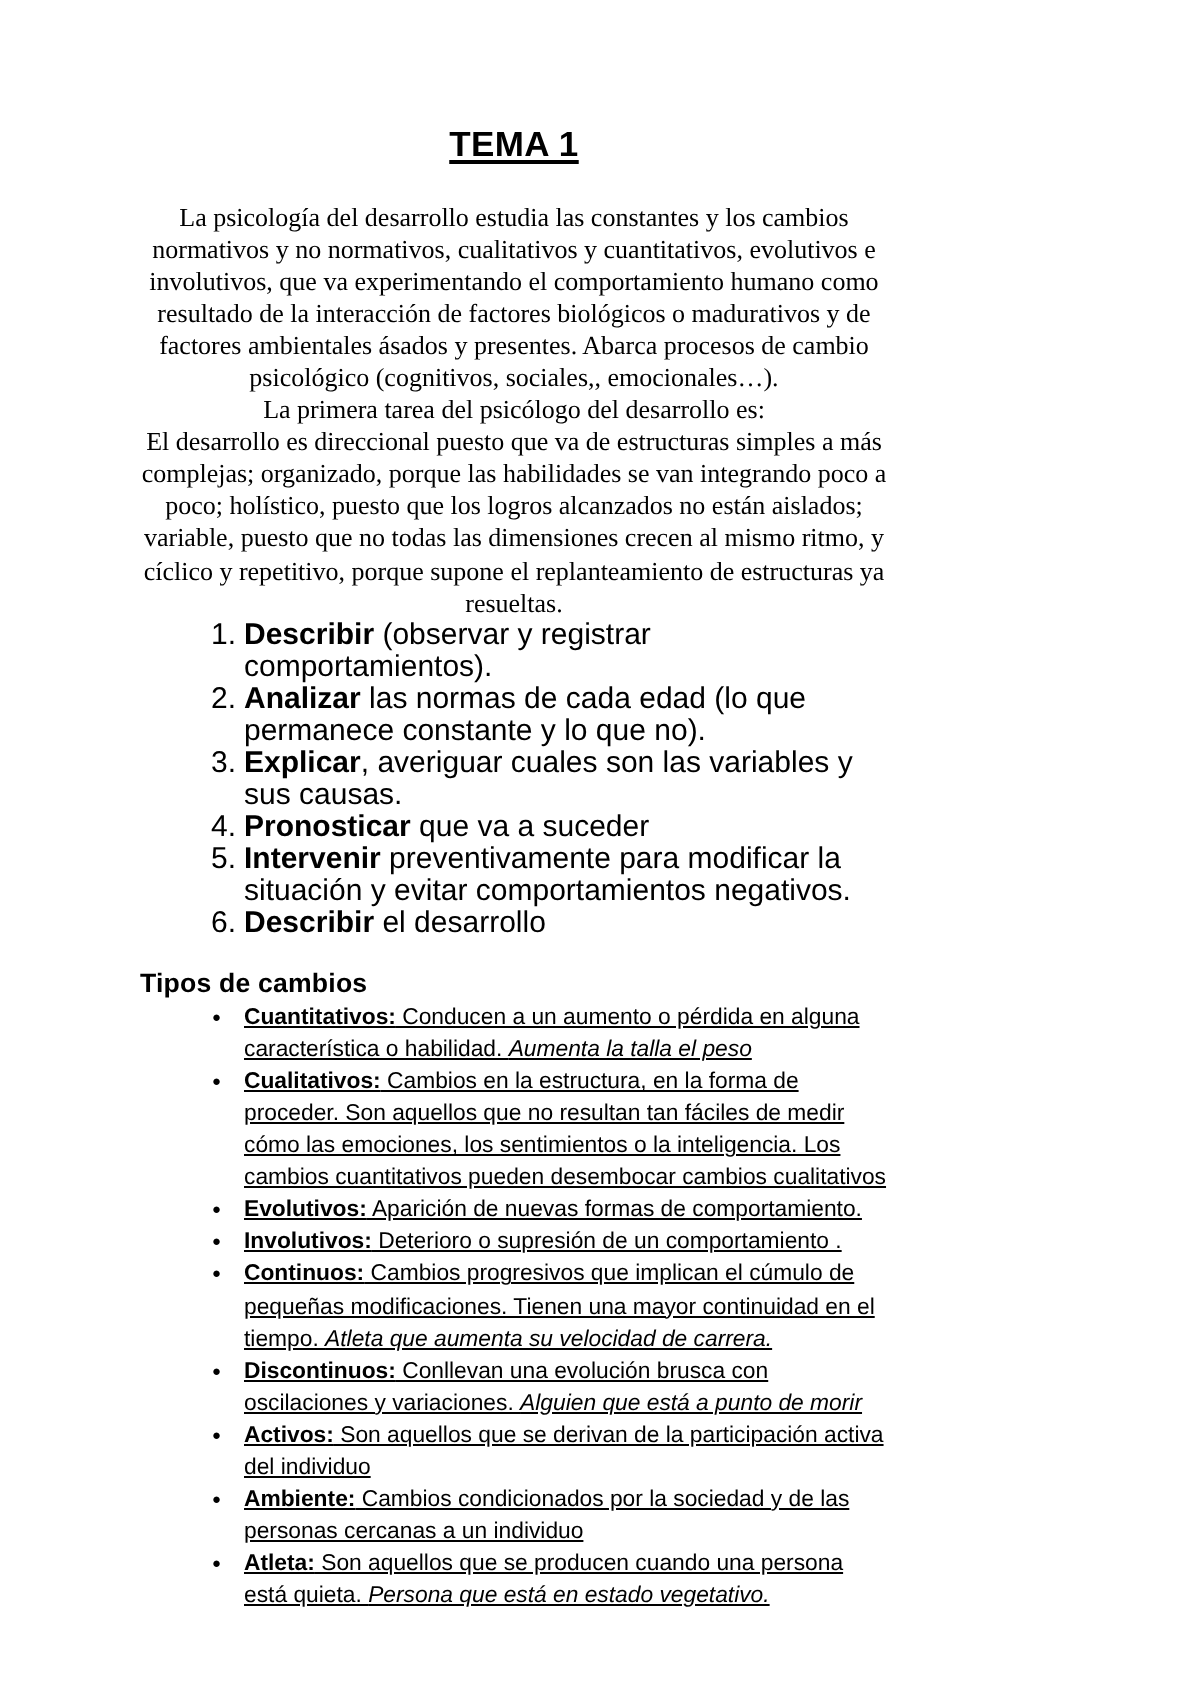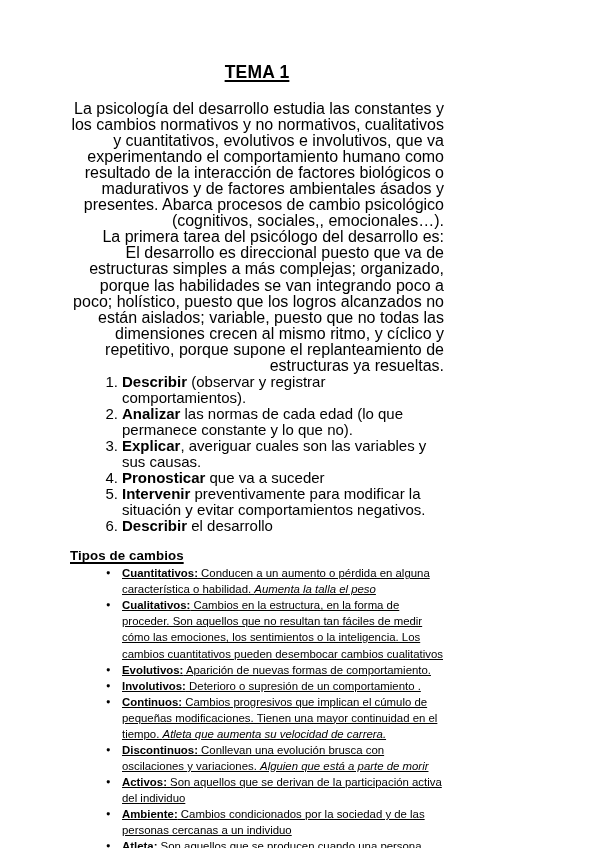--- a/index.html
+++ b/index.html
@@ -33,32 +33,32 @@
     padding: 0 0 1px 0;
     display: block;
   }
   .doc-title .u {
     text-decoration: underline;
     text-underline-offset: 2px;
     text-decoration-thickness: 1.5px;
   }
   p.para {
     margin: 0;
-    font-size: 16px;
+    font-size: 13px;
     line-height: 16.05px;
-    text-align: right;
+    text-align: center;
+    font-family: Liberation Serif, serif;
   }
   .section-head {
     margin: 14px 0 2px 0;
     font-size: 13.3px;
     font-weight: bold;
     letter-spacing: 0.1px;
   }
   .section-head .u {
-    text-decoration: underline;
     text-underline-offset: 2px;
     text-decoration-thickness: 1.5px;
   }
   ol.num-list {
     margin: 0;
     padding: 0 0 0 34px;
     list-style: none;
     counter-reset: numitem;
   }
   ol.num-list > li {
@@ -120,19 +120,19 @@
     </ol>
 
   <h2 class="section-head"><span class="u">Tipos de cambios</span></h2>
 
   <ul class="bullet-list" id="bullet-list">
       <li><b>Cuantitativos:</b><span> Conducen a un aumento o pérdida en alguna característica o habilidad. </span><i>Aumenta la talla el peso</i></li>
       <li><b>Cualitativos:</b><span> Cambios en la estructura, en la forma de proceder. Son aquellos que no resultan tan fáciles de medir cómo las emociones, los sentimientos o la inteligencia. Los cambios cuantitativos pueden desembocar cambios cualitativos</span></li>
       <li><b>Evolutivos:</b><span> Aparición de nuevas formas de comportamiento.</span></li>
       <li><b>Involutivos:</b><span> Deterioro o supresión de un comportamiento .</span></li>
       <li><b>Continuos:</b><span> Cambios progresivos que implican el cúmulo de pequeñas modificaciones. Tienen una mayor continuidad en el tiempo. </span><i>Atleta que aumenta su velocidad de carrera.</i></li>
-      <li><b>Discontinuos:</b><span> Conllevan una evolución brusca con oscilaciones y variaciones. </span><i>Alguien que está a parte de morir</i></li>
+      <li><b>Discontinuos:</b><span> Conllevan una evolución brusca con oscilaciones y variaciones. </span><i>Alguien que está a punto de morir</i></li>
       <li><b>Activos:</b><span> Son aquellos que se derivan de la participación activa del individuo</span></li>
       <li><b>Ambiente:</b><span> Cambios condicionados por la sociedad y de las personas cercanas a un individuo</span></li>
       <li><b>Atleta:</b><span> Son aquellos que se producen cuando una persona está quieta. </span><i>Persona que está en estado vegetativo.</i></li>
     </ul>
 
 </div>
 
 </body></html>

